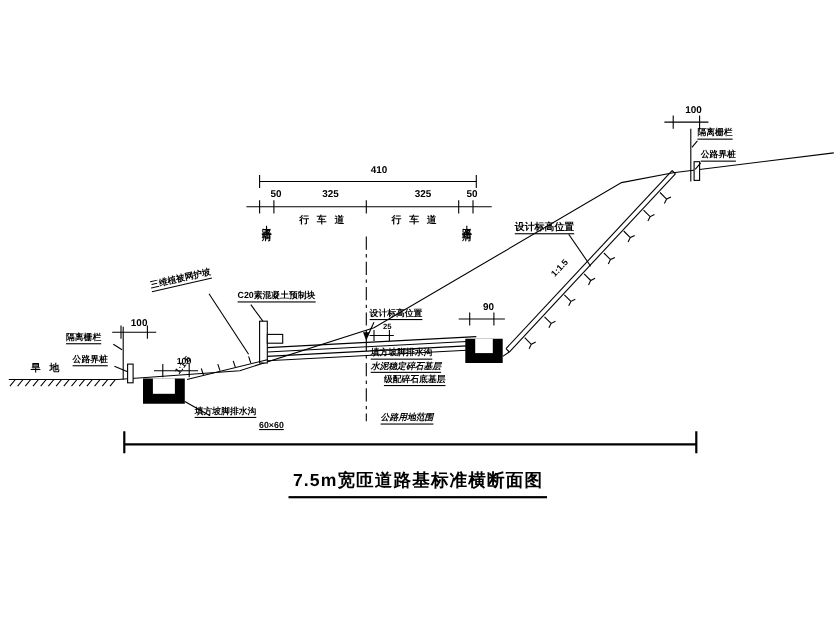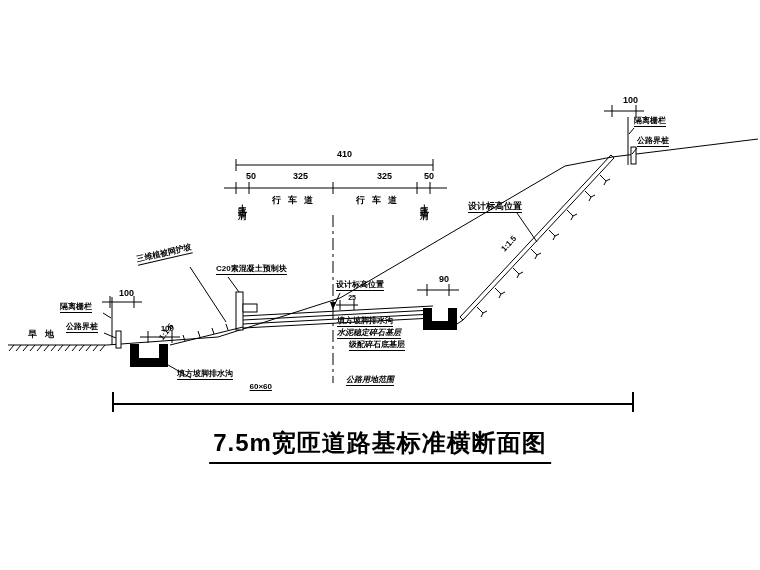--- a/index.html
+++ b/index.html
@@ -12,21 +12,21 @@
     position:absolute;font-size:9px;font-weight:700;color:#000;
     white-space:nowrap;line-height:1.05;z-index:2;
   }
   .ul{border-bottom:1px solid #000;padding-bottom:1px;}
   .ctr{text-align:right;}
   .vert{writing-mode:vertical-rl;text-orientation:upright;letter-spacing:3px;}
   .small{font-size:8px;}
   .tiny{font-size:7px;}
   .title{
     position:absolute;left:50%;top:427px;transform:translateX(-50%);
-    font-size:24px;font-weight:700;letter-spacing:1px;
+    font-size:16px;font-weight:700;letter-spacing:1px;
     border-bottom:2px solid #000;padding:0 4px 3px 4px;z-index:2;
   }
 </style>
 </head>
 <body>
 
 <div id="canvas">
 
   <svg id="linework" width="760" height="570" viewBox="0 0 760 570">
 
@@ -174,19 +174,19 @@
   <div class="lbl ctr small" style="left:146px;top:325px;width:28px;">100</div>
   <div class="lbl small" style="left:158px;top:337px;transform:rotate(-52deg);transform-origin:left top;">1:1.5</div>
 
   <div class="lbl ul small" style="left:337px;top:317px;">填方坡脚排水沟</div>
   <div class="lbl ul small" style="left:337px;top:329px;font-style:italic;">水泥稳定碎石基层</div>
   <div class="lbl ul small" style="left:337px;top:341px;margin-left:12px;">级配碎石底基层</div>
 
   <div class="lbl ctr" style="left:427px;top:275px;width:22px;">90</div>
 
   <div class="lbl ul small" style="left:177px;top:370px;">填方坡脚排水沟</div>
-  <div class="lbl ctr small" style="left:212px;top:383px;width:60px;text-decoration:underline;">60×60</div>
+  <div class="lbl ctr small" style="left:198px;top:383px;width:60px;text-decoration:underline;">60×60</div>
 
   <div class="lbl ul small" style="left:346px;top:376px;font-style:italic;">公路用地范围</div>
 
   <div class="title">7.5m宽匝道路基标准横断面图</div>
 
 </div>
 
 </body></html>

